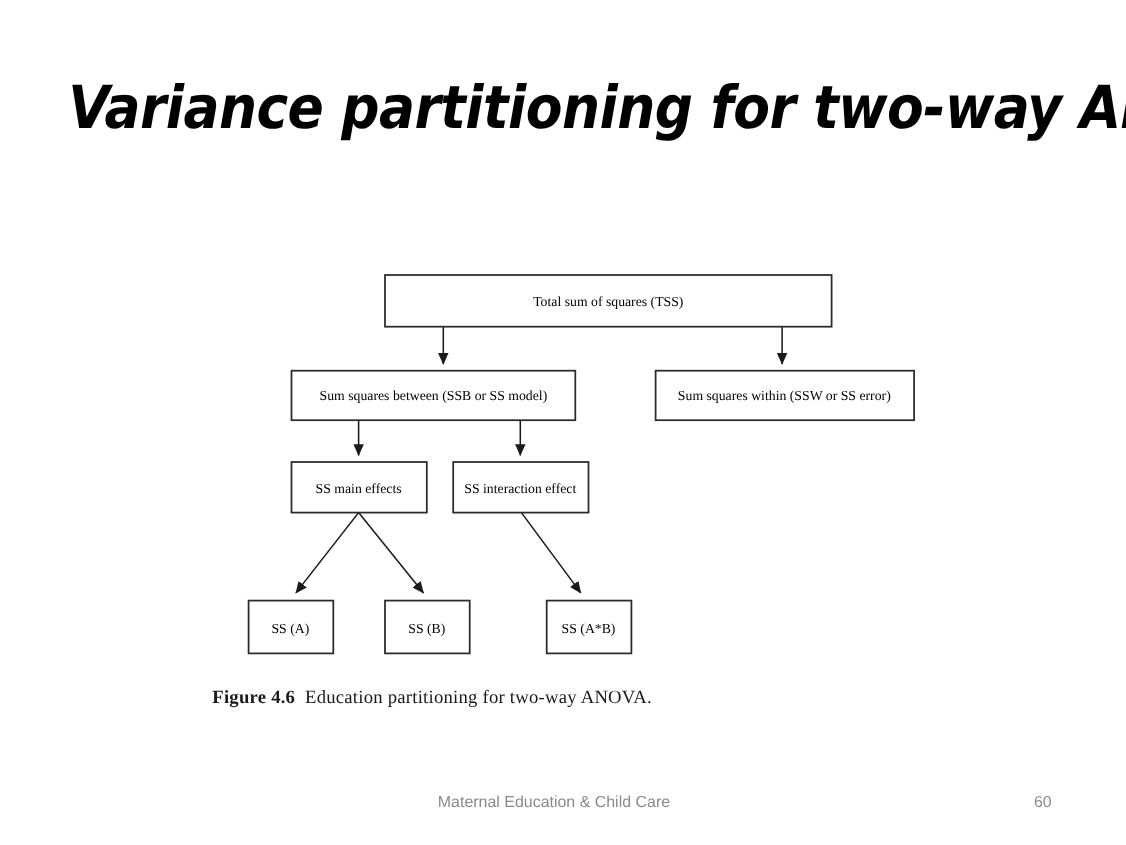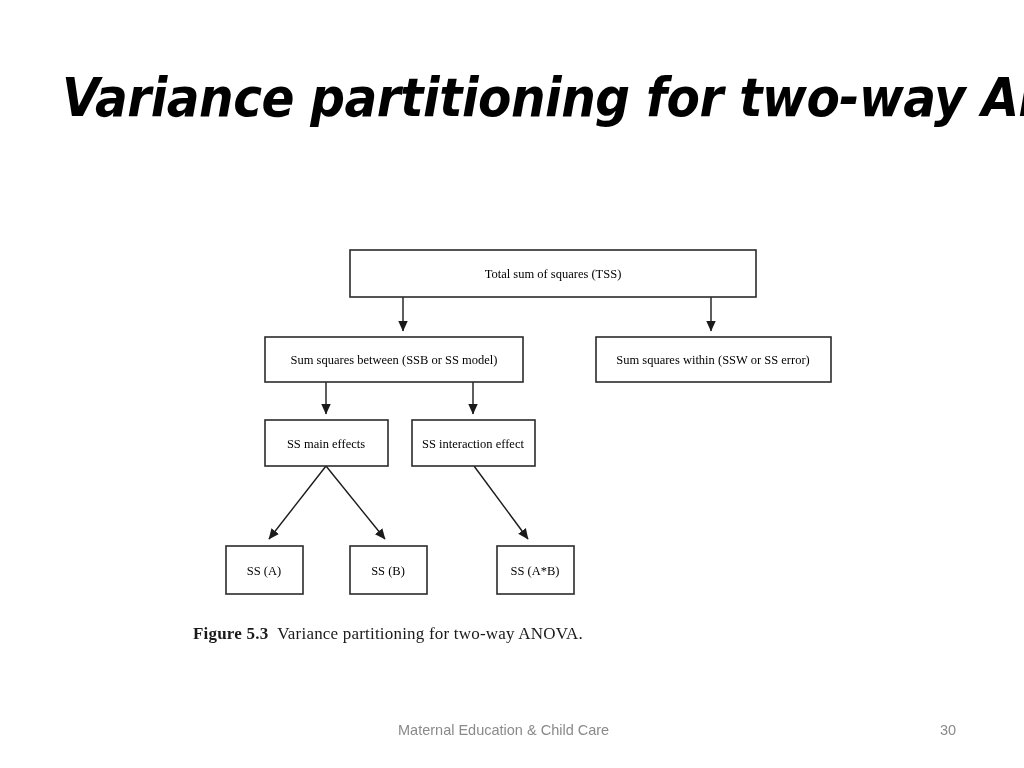--- a/index.html
+++ b/index.html
@@ -168,20 +168,20 @@
       </g>
 
       <g>
         <rect class="node-rect" x="497" y="316" width="77" height="48"></rect>
         <text class="box-text-small" x="535" y="345" text-anchor="middle">SS (A*B)</text>
       </g>
     </svg>
   </div>
 
   <div class="caption">
-    <span class="cap-label">Figure 5.3</span><span>&nbsp;&nbsp;</span><span class="cap-text">Variance partitioning for two-way ANOVA.</span>
+    <span class="cap-label">Figure 4.6</span><span>&nbsp;&nbsp;</span><span class="cap-text">Education partitioning for two-way ANOVA.</span>
   </div>
 
   <div class="footer-left">Maternal Education &amp; Child Care</div>
 
-  <div class="footer-right">30</div>
+  <div class="footer-right">60</div>
 
 </div>
 
 </body></html>

